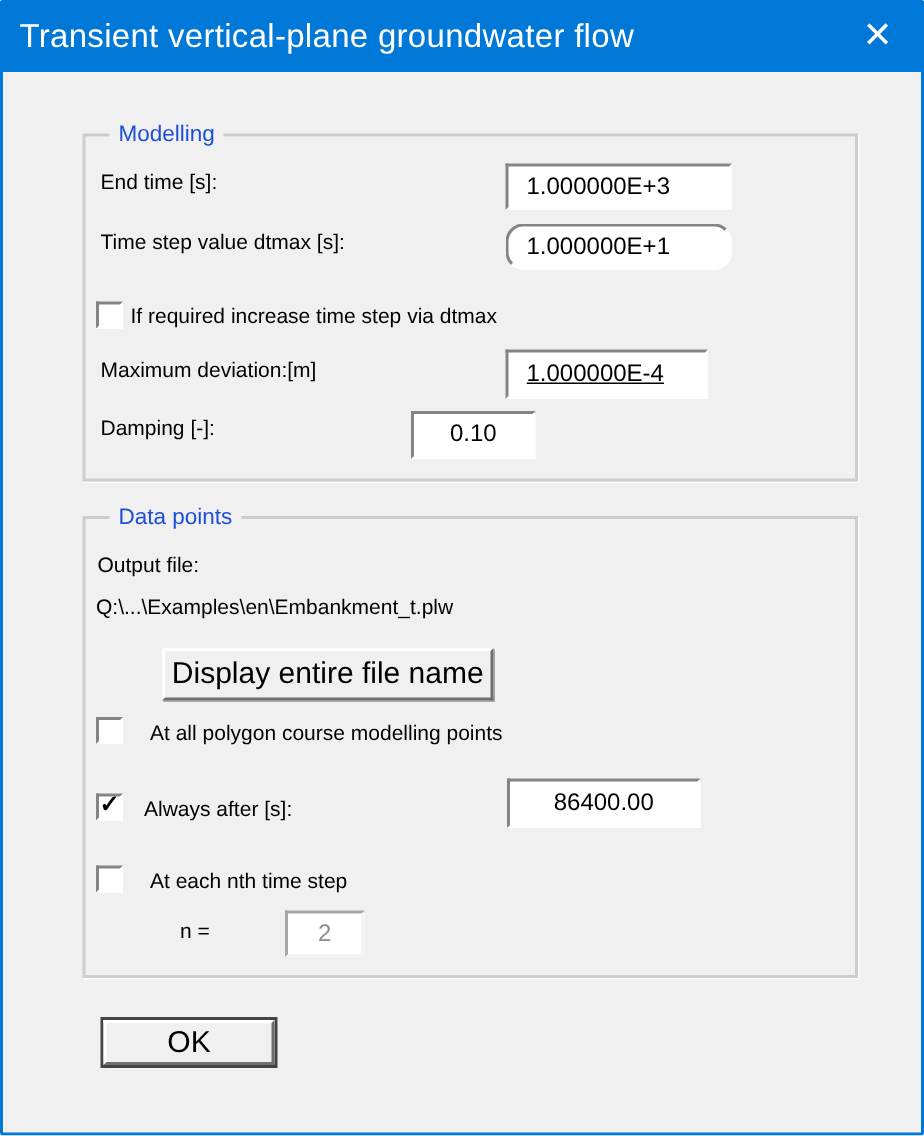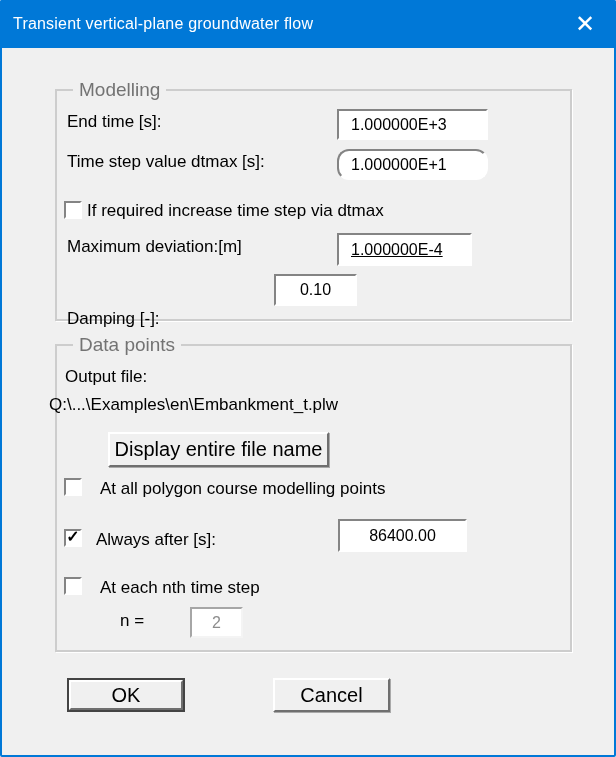--- a/index.html
+++ b/index.html
@@ -17,42 +17,42 @@
     position:absolute; left:0; top:0; width:616px; height:757px;
     border:2px solid #0078d7; box-sizing:border-box; border-radius:2px;
     pointer-events:none; z-index:50;
   }
   .titlebar {
     position:absolute; left:0; top:0; width:616px; height:48px;
     background:#0078d7; color:#ffffff;
     display:flex; align-items:center; z-index:5;
   }
   .title-text {
-    font-size:16px; padding-left:13px; letter-spacing:0.2px;
+    font-size:22px; padding-left:13px; letter-spacing:0.2px;
     white-space:nowrap;
   }
   .close-btn {
     position:absolute; right:2px; top:2px; width:58px; height:44px;
     display:flex; align-items:center; justify-content:center;
     color:#ffffff; cursor:default; z-index:6;
   }
   .close-glyph { font-size:24px; line-height:1; font-weight:400; }
 
   .groupbox {
     position:absolute; border:2px solid #cdcdcd; box-sizing:border-box;
     box-shadow: 1px 1px 0 #ffffff;
   }
   .group-legend {
     position:absolute; top:-12px; left:16px;
     background:#f0f0f0; padding:0 6px;
-    font-size:19px; color:#737373; line-height:22px; white-space:nowrap;
+    font-size:15px; color:#1d4ed8; line-height:22px; white-space:nowrap;
   }
 
   .lbl {
-    position:absolute; font-size:17px; color:#000; line-height:23px;
+    position:absolute; font-size:14px; color:#000; line-height:23px;
     white-space:nowrap;
   }
 
   .tb {
     position:absolute; box-sizing:border-box; background:#ffffff;
     border:2px solid; border-color:#848484 #ffffff #ffffff #848484;
     font-family:"Liberation Sans", sans-serif;
     font-size:16px; color:#000; padding:0; margin:0; outline:none;
   }
   .tb.left-pad { padding-left:12px; text-align:left; }
@@ -106,29 +106,29 @@
 
   <div class="lbl" style="left:67px; top:150px;">Time step value dtmax [s]:</div>
   <input class="tb left-pad" style="left: 337px; top: 149px; width: 151px; height: 31px; border-radius: 12px;" value="1.000000E+1">
 
   <div class="cb" style="left:64px; top:201px;"></div>
   <div class="lbl" style="left:87px; top:199px;">If required increase time step via dtmax</div>
 
   <div class="lbl" style="left:67px; top:235px;">Maximum deviation:[m]</div>
   <input class="tb left-pad" style="left: 337px; top: 233px; width: 135px; height: 33px; text-decoration: underline;" value="1.000000E-4">
 
-  <div class="lbl" style="left:67px; top:274px;margin-top:33px;">Damping [-]:</div>
+  <div class="lbl" style="left:67px; top:274px;">Damping [-]:</div>
   <input class="tb centered" style="left: 274px; top: 274px; width: 83px; height: 32px;" value="0.10">
 
   <div class="groupbox" style="left:55px; top:344px; width:517px; height:308px;">
     <div class="group-legend">Data points</div>
   </div>
 
   <div class="lbl" style="left:65px; top:365px;">Output file:</div>
-  <div class="lbl" style="left:49px; top:393px;">Q:\...\Examples\en\Embankment_t.plw</div>
+  <div class="lbl" style="left:64px; top:393px;">Q:\...\Examples\en\Embankment_t.plw</div>
 
   <div class="push" style="left:108px; top:432px; width:221px; height:35px;">
     <span>Display entire file name</span>
   </div>
 
   <div class="cb" style="left:64px; top:478px;"></div>
   <div class="lbl" style="left:100px; top:477px;">At all polygon course modelling points</div>
 
   <div class="cb" style="left:64px; top:529px;">
     <span class="check">✓</span>
@@ -138,19 +138,16 @@
 
   <div class="cb" style="left:64px; top:577px;"></div>
   <div class="lbl" style="left:100px; top:576px;">At each nth time step</div>
 
   <div class="lbl" style="left:120px; top:609px;">n =</div>
   <input class="tb centered disabled" style="left: 190px; top: 607px; width: 53px; height: 31px;" disabled="" value="2">
 
   <div class="push default-btn" style="left:67px; top:678px; width:118px; height:34px;">
     <span>OK</span>
   </div>
-  <div class="push" style="left:273px; top:678px; width:117px; height:34px;">
-    <span>Cancel</span>
-  </div>
 
 </div>
 
 <div class="frame"></div>
 
 </body></html>

